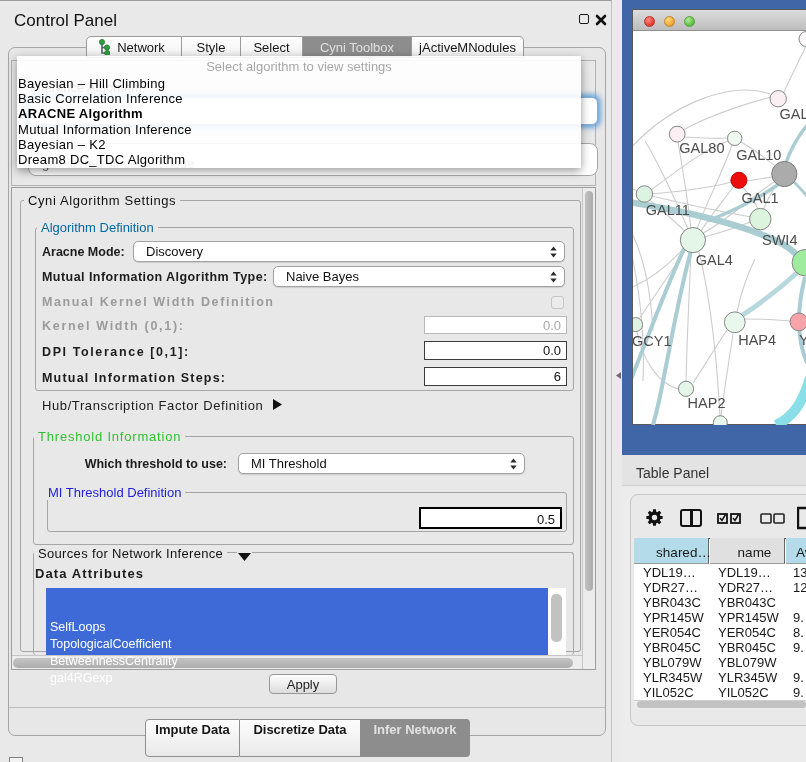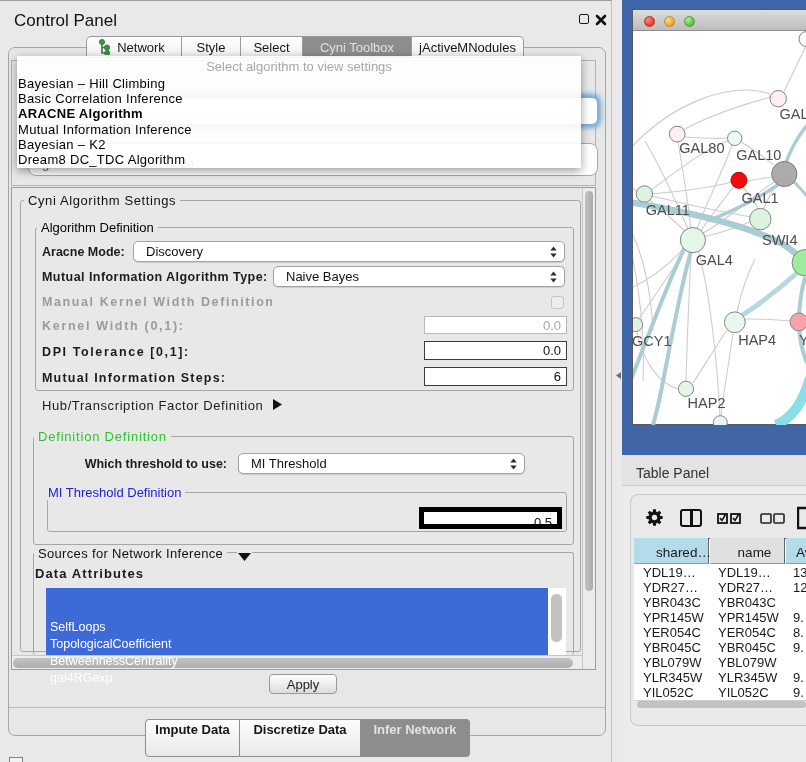--- a/index.html
+++ b/index.html
@@ -67,21 +67,21 @@
 <div class="abs" style="left:582px;top:188px;width:13px;height:481px;background:#ececec;border-left:1px solid #c6c6c6"></div>
 <div class="abs" style="left:585px;top:191px;width:8px;height:400px;background:linear-gradient(90deg,#c2c2c2,#ababab);border-radius:4px"></div>
 
 <div class="abs" style="left:12px;top:655px;width:570px;height:14px;background:#ececec;border-top:1px solid #c6c6c6"></div>
 <div class="abs" style="left:13px;top:658px;width:560px;height:10px;background:linear-gradient(#c4c4c4,#adadad);border-radius:5px"></div>
 
 <div class="gbox" style="left:20px;top:200px;width:561px;height:452px;border-radius:3px"></div>
 <div class="gtitle" style="left:24px;top:193px;color:#111;font-size:13px;letter-spacing:0.6px">Cyni Algorithm Settings</div>
 
 <div class="gbox" style="left:35px;top:227px;width:539px;height:164px"></div>
-<div class="gtitle" style="left:37px;top:220px;color:#000000;font-size:13px">Algorithm Definition</div>
+<div class="gtitle" style="left:37px;top:220px;color:#0369a1;font-size:13px">Algorithm Definition</div>
 
 <div class="lbl" style="left:42px;top:245px">Aracne Mode:</div>
 <div class="combo" style="left:133px;top:241px;width:432px;height:21px">
       <span class="tx">Discovery</span>
       <svg class="stepper" viewBox="0 0 11 16">
         <path d="M5.5 2.5 L8.7 6.5 L2.3 6.5 Z" fill="#2c2c2c"></path>
         <path d="M5.5 13.5 L8.7 9.5 L2.3 9.5 Z" fill="#2c2c2c"></path>
       </svg>
     </div>
 
@@ -111,35 +111,35 @@
 <div class="inp" style="left:424px;top:367px;width:143px;height:19px;border:1.5px solid #3c3c3c">
       <span>6</span>
     </div>
 
 <div class="lbl" style="left:42px;top:398px;font-size:13px;font-weight:normal;letter-spacing:0.6px">Hub/Transcription Factor Definition</div>
 <svg class="abs" style="left:272px;top:398px" width="11" height="13" viewBox="0 0 11 13">
       <path d="M1 1 L10 6.5 L1 12 Z" fill="#111"></path>
     </svg>
 
 <div class="gbox" style="left:33px;top:436px;width:541px;height:109px"></div>
-<div class="gtitle" style="left:34px;top:429px;color:#2fc32f;font-size:13px;letter-spacing:0.8px">Definition Definition</div>
+<div class="gtitle" style="left:34px;top:429px;color:#2fc32f;font-size:13px;letter-spacing:0.8px">Threshold Information</div>
 
 <div class="lbl" style="left:60px;top:457px;width:167px;text-align:right">Which threshold to use:</div>
 <div class="combo" style="left:238px;top:453px;width:287px;height:21px">
       <span class="tx">MI Threshold</span>
       <svg class="stepper" viewBox="0 0 11 16">
         <path d="M5.5 2.5 L8.7 6.5 L2.3 6.5 Z" fill="#2c2c2c"></path>
         <path d="M5.5 13.5 L8.7 9.5 L2.3 9.5 Z" fill="#2c2c2c"></path>
       </svg>
     </div>
 
 <div class="gbox" style="left:47px;top:492px;width:520px;height:40px"></div>
 <div class="gtitle" style="left:44px;top:485px;color:#2222d6;font-size:13px">MI Threshold Definition</div>
 
-<div class="inp" style="left:419px;top:507px;width:143px;height:22px;border:5px solid #000000">
+<div class="inp" style="left:419px;top:507px;width:143px;height:22px;border:2px solid #000000">
       <span style="top:3px">0.5</span>
     </div>
 
 <div class="gbox" style="left:33px;top:552px;width:541px;height:103px;border-bottom:none"></div>
 <div class="gtitle" style="left:34px;top:546px;color:#111;font-size:13px;letter-spacing:0.33px">Sources for Network Inference</div>
 <svg class="abs" style="left:237px;top:552px;background:#e8e8e8" width="15" height="10" viewBox="0 0 15 10">
       <path d="M1 1 L14 1 L7.5 9 Z" fill="#111"></path>
     </svg>
 
 <div class="lbl" style="left:35px;top:566px;font-size:13px;letter-spacing:1.1px">Data Attributes</div>

